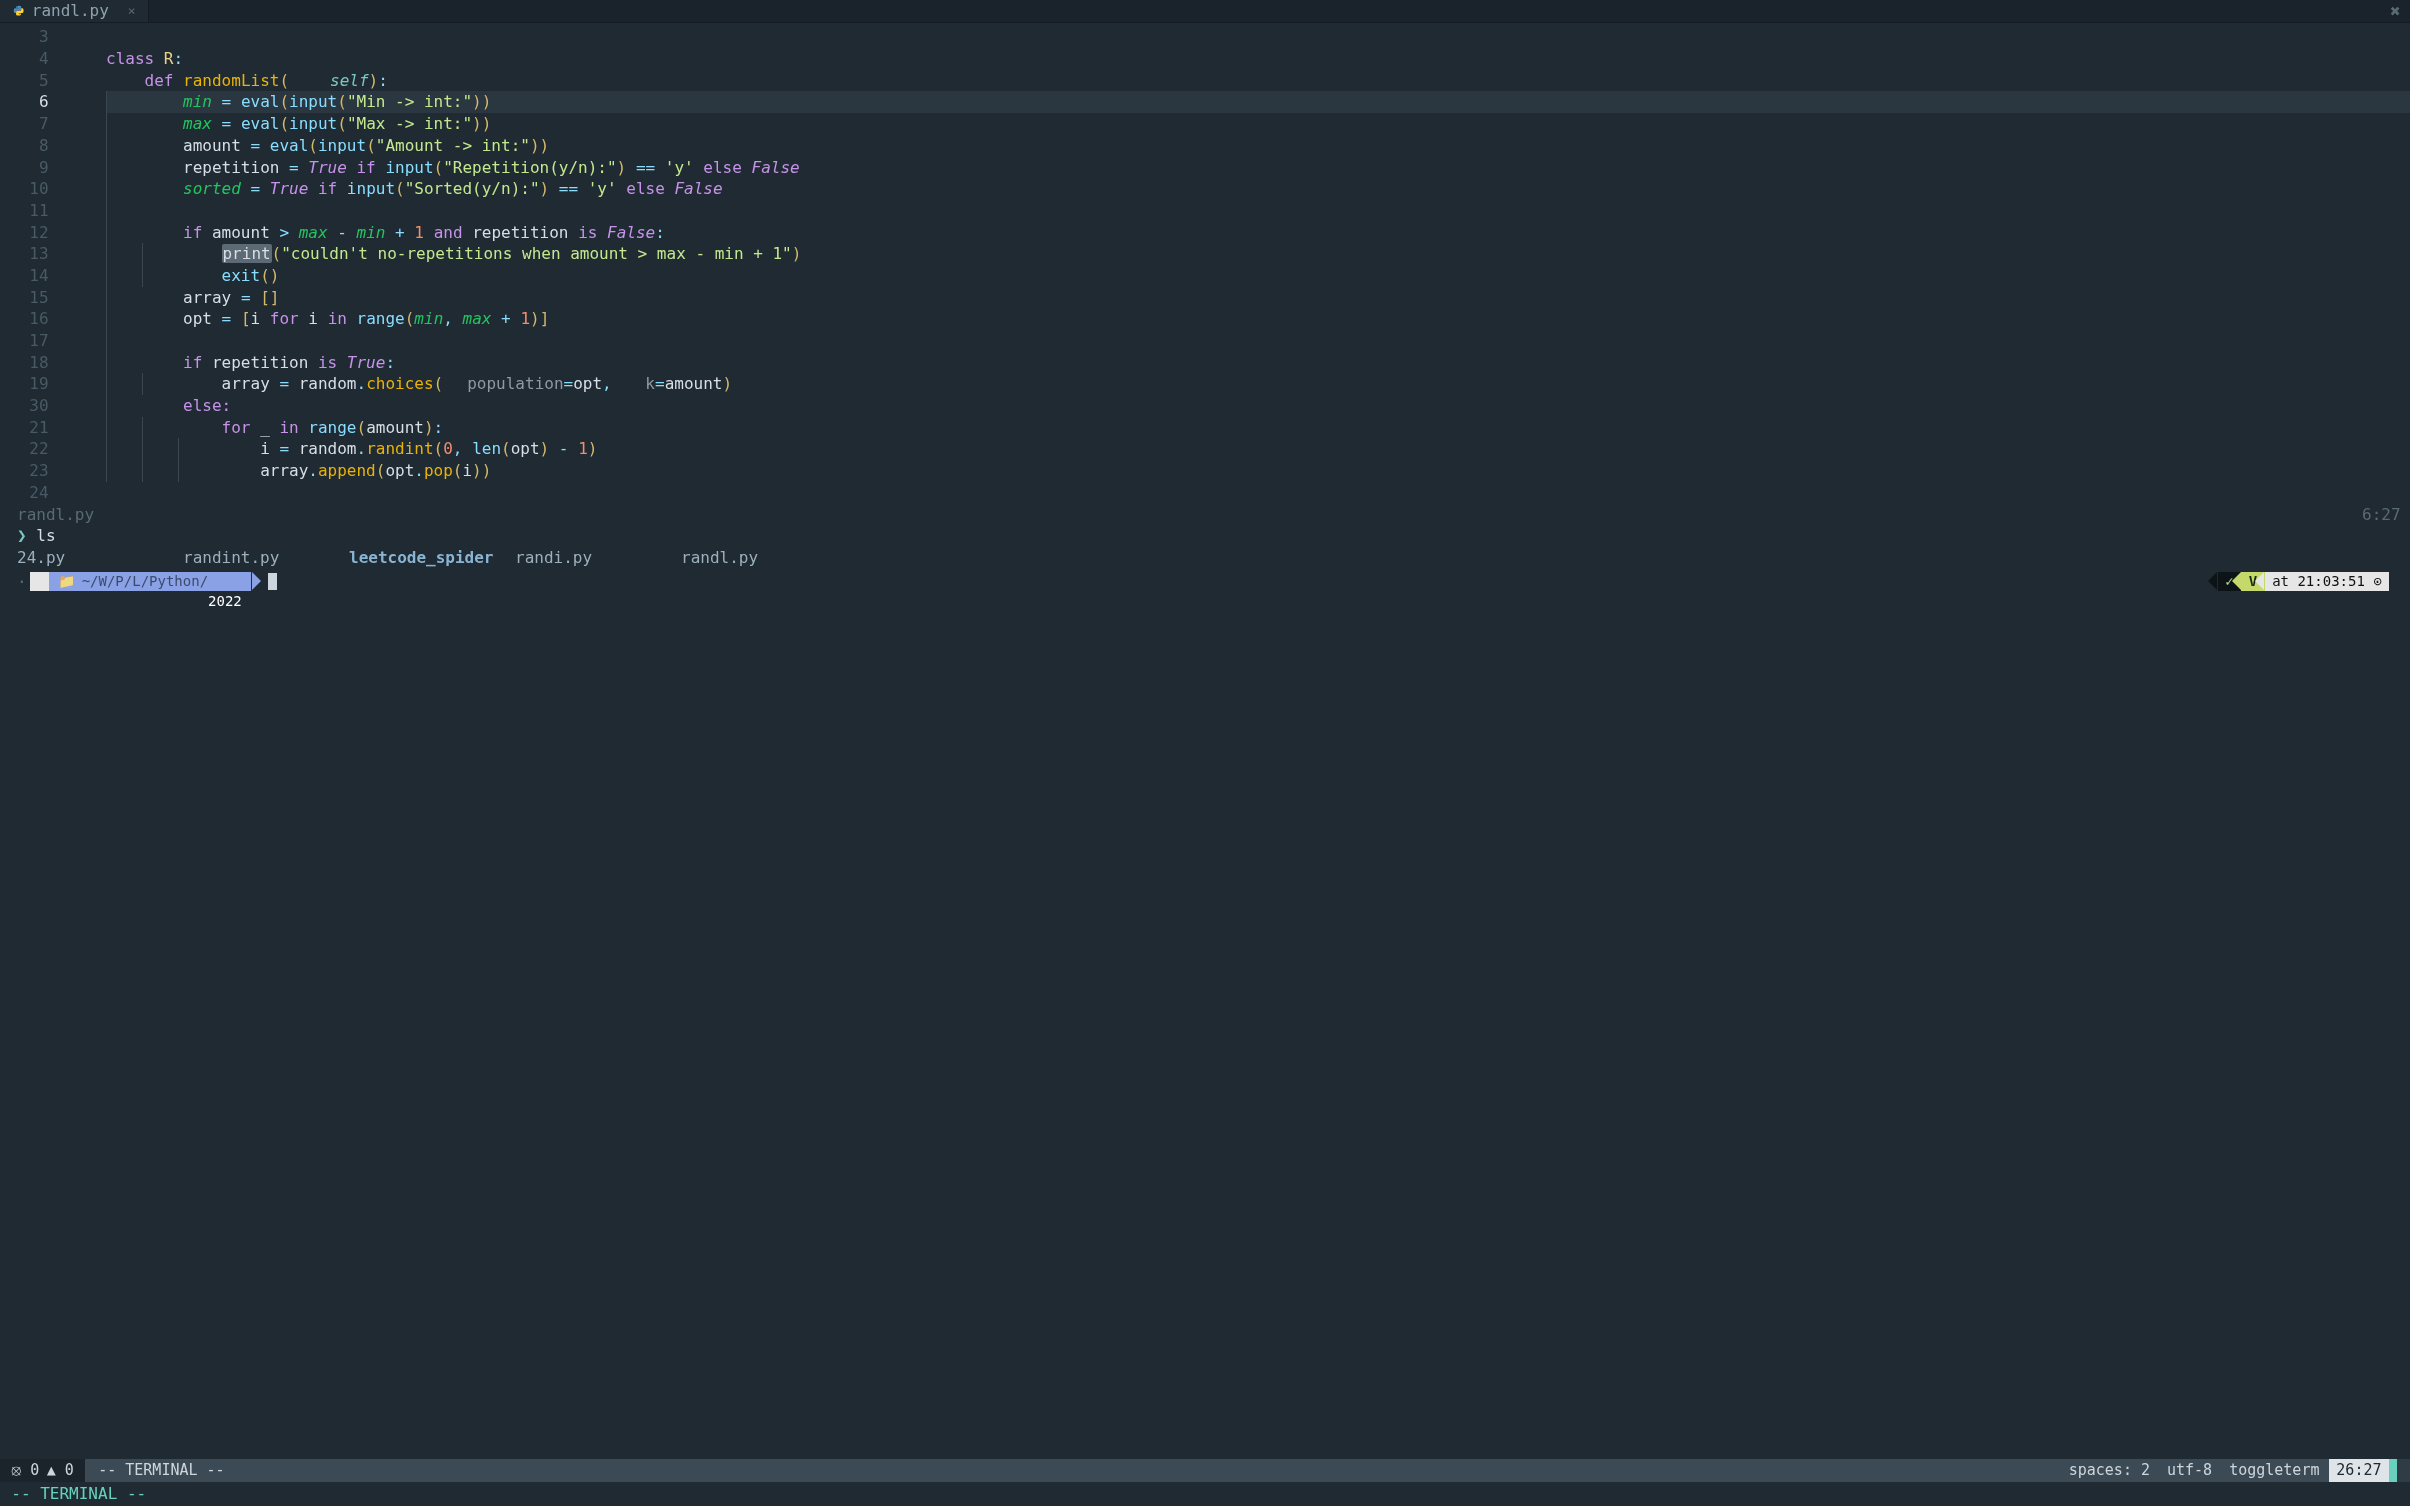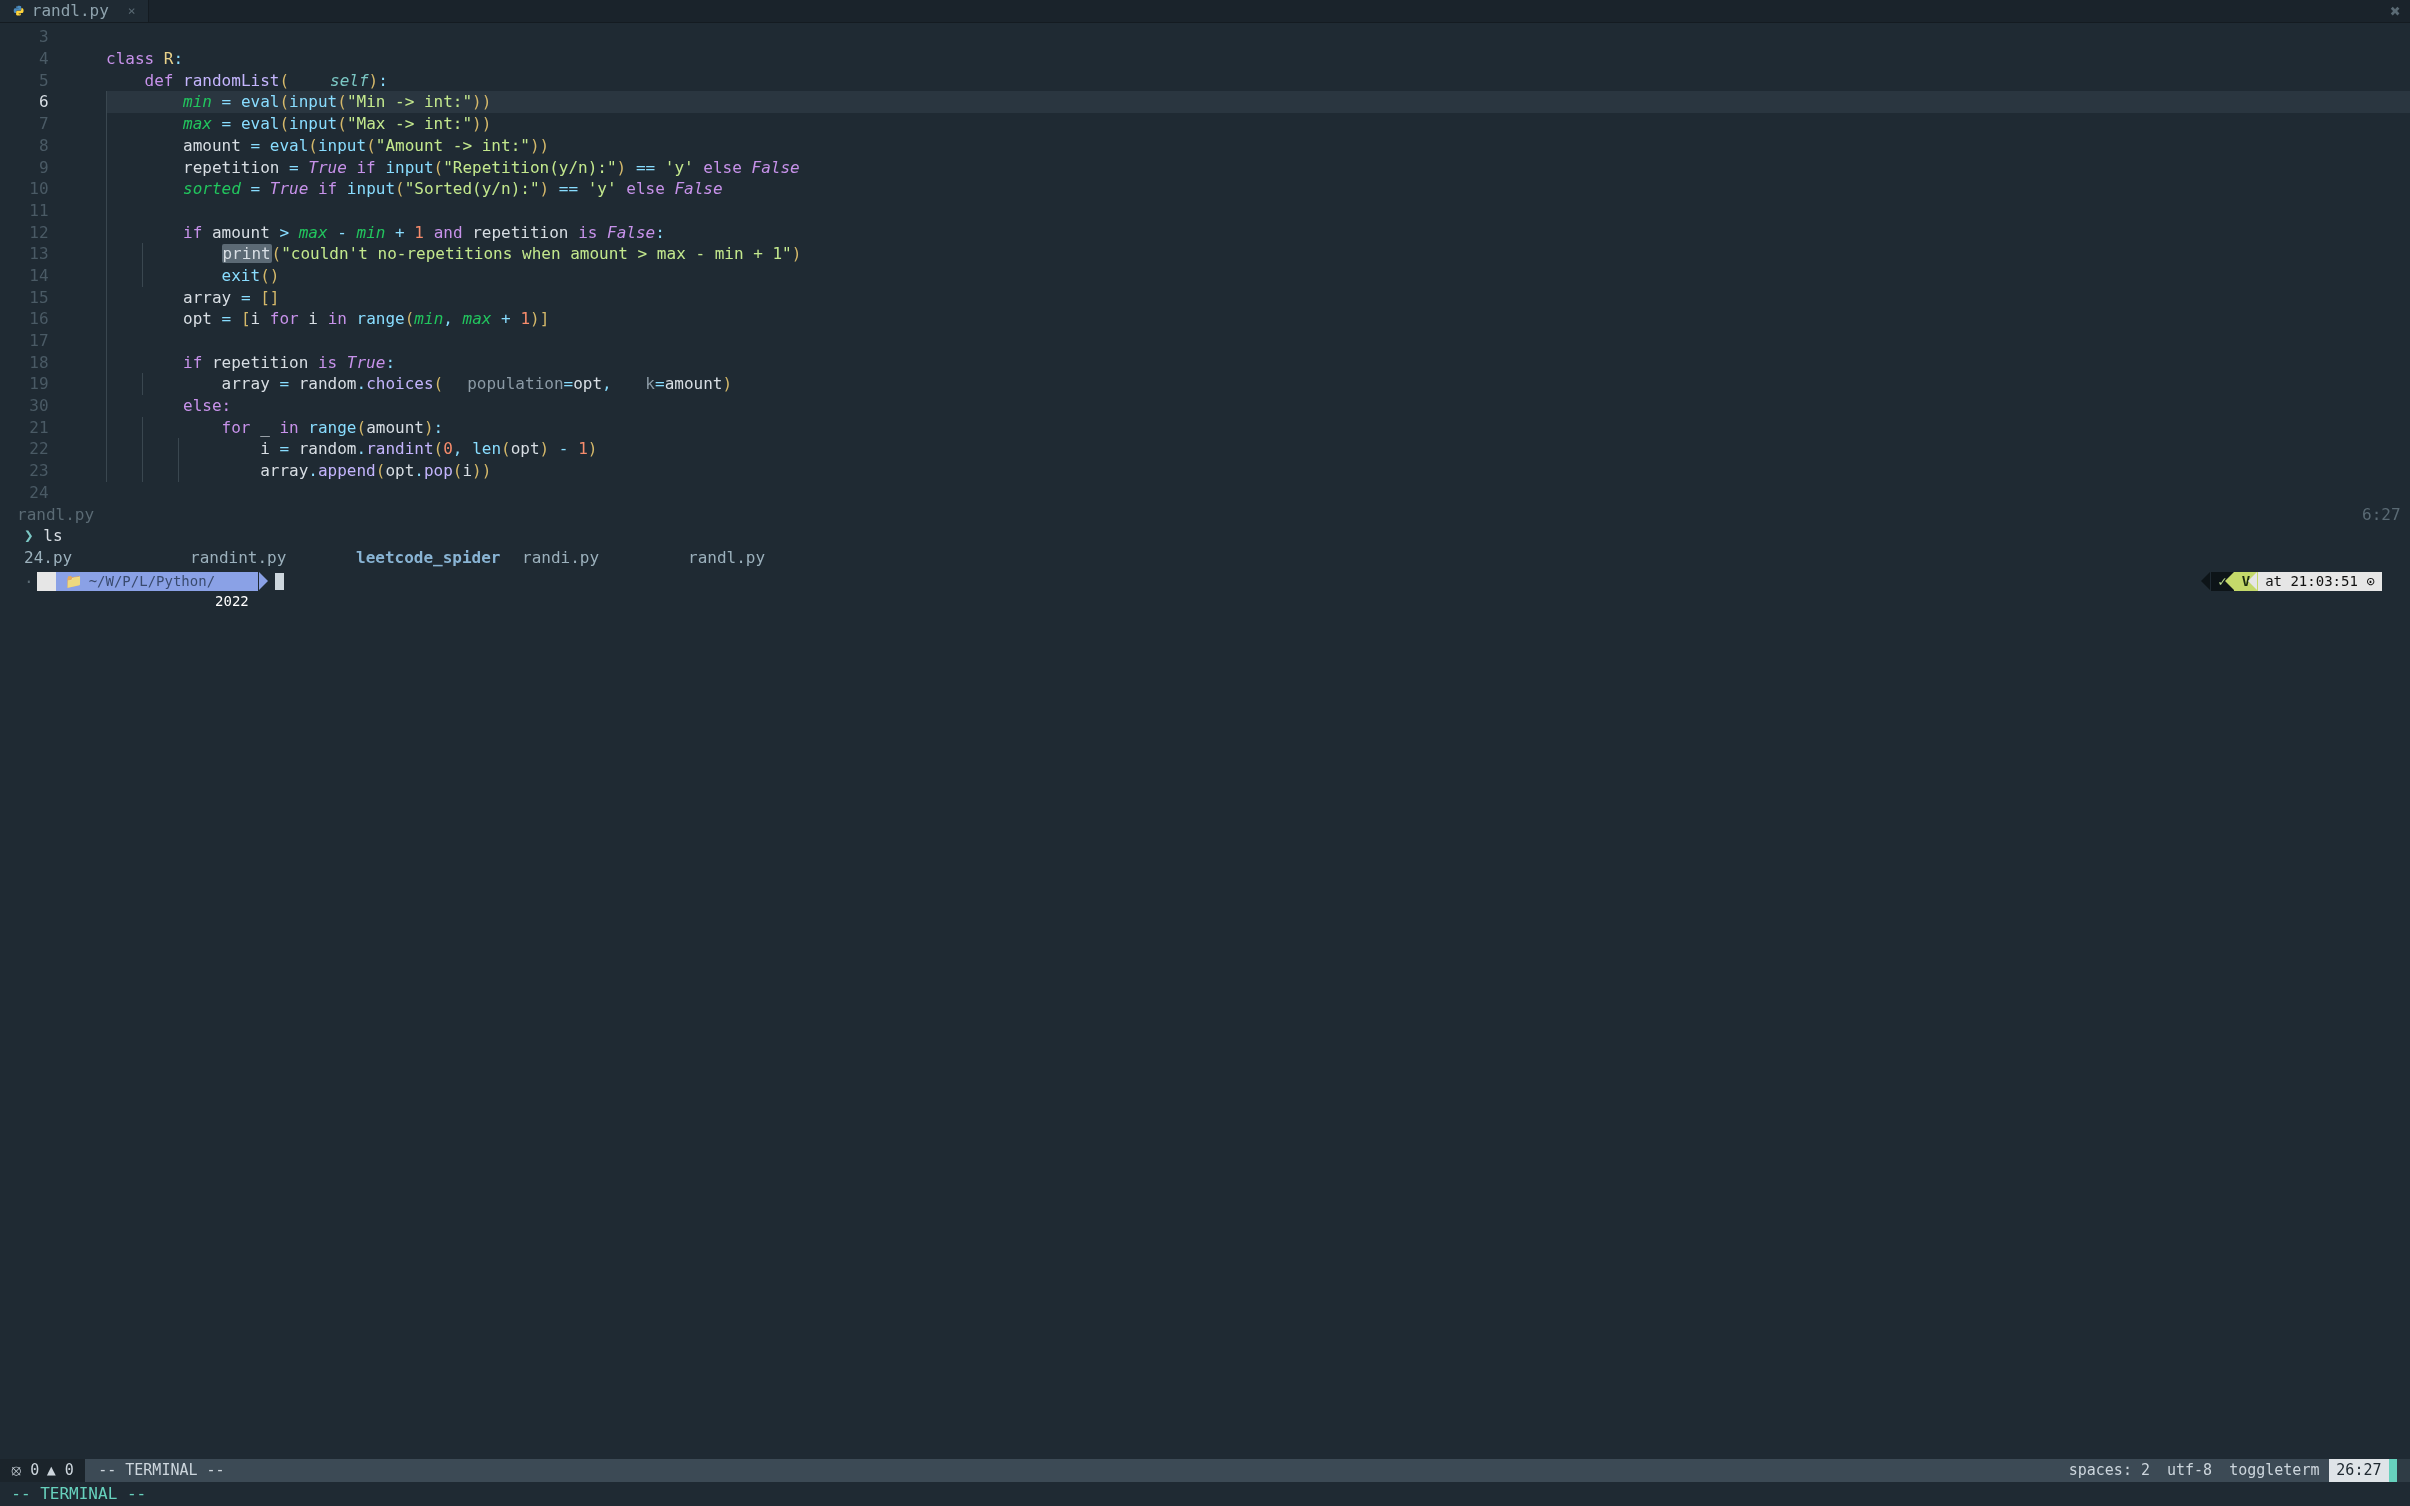--- a/index.html
+++ b/index.html
@@ -83,21 +83,21 @@
   .code .row.cur-line { background: #2a3640; }
   .indent-guide {
     position: absolute;
     left: 0; top: 0; bottom: 0;
     border-left: 0.9px solid #3a4750;
   }
 
   
   .kw   { color: #c792ea; }        
   .cls  { color: #e8d18a; }        
-  .fn   { color: #c4b5fd; }        
+  .fn   { color: #eab308; }        
   .fn2  { color: #89ddff; }        
   .bi   { color: #7bc7c4; font-style: italic; margin-left: 41px; } 
   .op   { color: #89ddff; }        
   .pn   { color: #d4b86a; }        
   .str  { color: #c3e88d; }        
   .num  { color: #f78c6c; }        
   .bool { color: #c792ea; font-style: italic; }
   .id   { color: #d8dee4; }        
   .idp  { color: #22c55e; font-style: italic; }        
   .sel  { background:#5c6a75; color:#d8dee4; padding:0 0.9px; border-radius:1.9px; }
@@ -110,21 +110,21 @@
     color: #5a6a74;
     padding: 0 9.4px 0 17px;
     height: 21.7px;
     line-height: 21.7px;
     font-size: 16px;
   }
 
   
   .term {
     flex: 1 1 auto;
-    padding: 0 24px;
+    padding: 0 17px;
     font-size: 16px;
     line-height: 21.7px;
     background: #1f2a33;
   }
   .term .prompt-caret { color: #7bc7c4; font-weight: bold; }
   .term .cmd { color: #d8dee4; }
   .term .ls-line { color: #9bb0bc; display:flex; }
   .term .ls-item { width: 166px; display:inline-block; }
   .term .ls-dir  { color:#89b4d4; font-weight:bold; }
 

